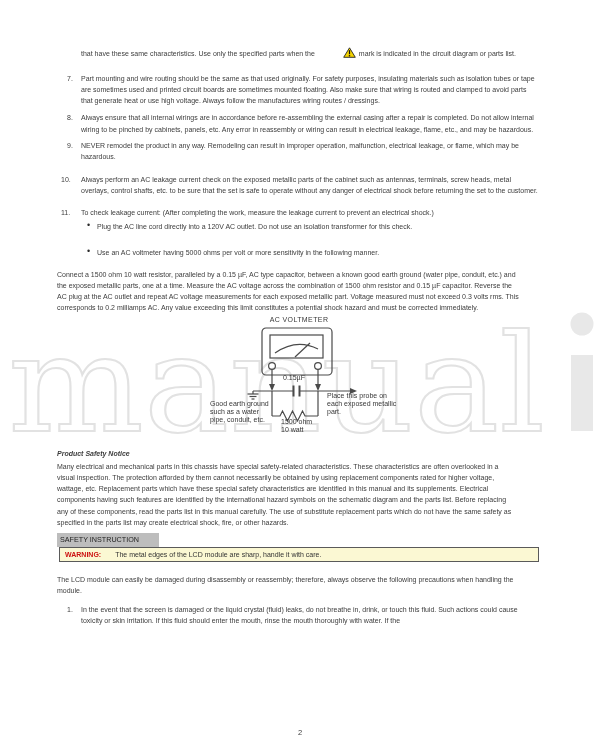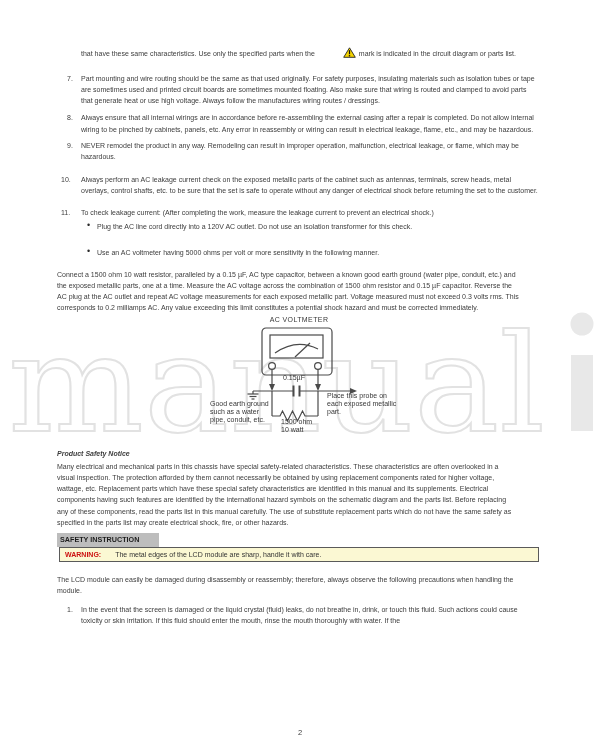--- a/index.html
+++ b/index.html
@@ -40,21 +40,21 @@
   .d-title{left:192px;top:2px;width:100px;text-align:center;letter-spacing:.4px;}
   .d-cap{left:226px;top:60px;width:50px;}
   .d-ground{left:153px;top:86px;width:64px;}
   .d-probe{left:270px;top:78px;width:74px;}
   .d-res{left:224px;top:104px;width:44px;}
   .circuit-svg{position:absolute;left:190px;top:10px;}
 
   .psn-head{font-weight:bold;font-style:italic;margin-bottom:4px;}
   .psn-body{width:458px;line-height:11.2px;margin-bottom:5px;}
 
-  .si-band{display:inline-block;background:#bdbdbd;color:#1e1e1e;font-weight:bold;
+  .si-band{display:inline-block;background:#bdbdbd;color:#1e1e1e;font-weight:normal;
     font-size:7.2px;padding:2.5px 20px 2.5px 3px;}
 
   .warnbox{display:flex;align-items:flex-start;width:468px;border:1px solid #5a5a5a;
     background:#fbf8d3;padding:3px 5px;margin:0 0 12px 2px;}
   .warnbox .wlabel{color:#cc1111;font-weight:bold;margin-right:14px;white-space:nowrap;}
   .warnbox .wtext{color:#333;}
 
   .lcd-intro{width:462px;line-height:11.3px;margin-bottom:7px;}
   .lcd-item{margin-bottom:0;}
 

